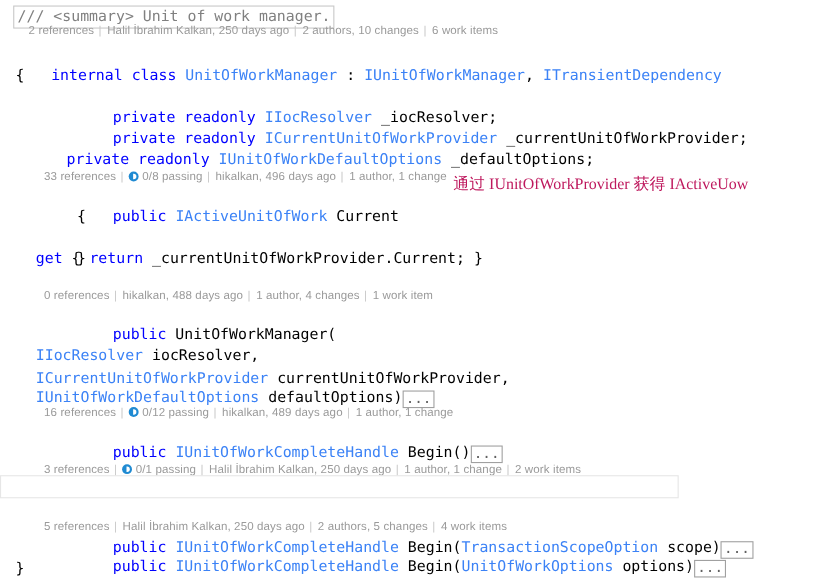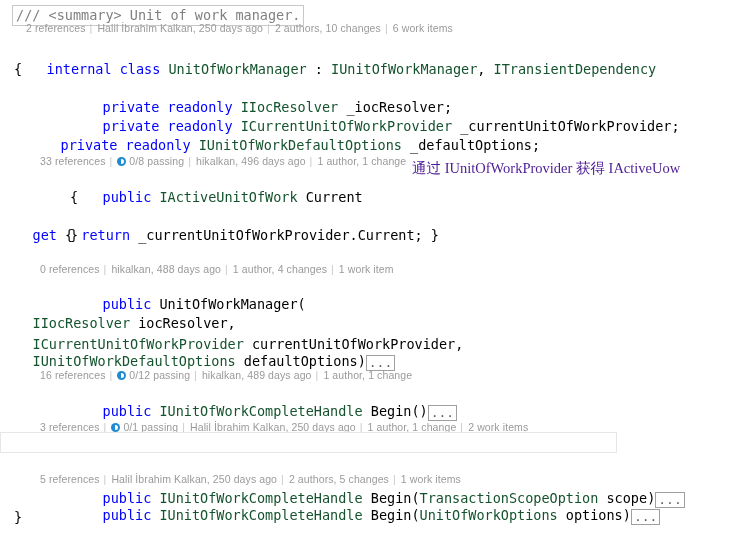--- a/index.html
+++ b/index.html
@@ -31,21 +31,21 @@
     line-height: 19px;
     height: 19px;
     color: #000000;
     letter-spacing: 0px;
   }
   .indent1 { padding-left: 14px; }
   .indent3 { padding-left: 70px; }
   .indent4 { }
 
   .kw   { color: #0000ff; }
-  .type { color: #14532d; }
+  .type { color: #3b82f6; }
   .id   { color: #000000; }
   .punc { color: #000000; }
 
   
   .ellipsis {
     display: inline-block;
     border: 1px solid #a0a0a0;
     background: #ffffff;
     color: #606060;
     line-height: 13px;
@@ -112,21 +112,21 @@
     position: absolute;
     left: 0;
     border: 1px solid #e6e6e6;
     background: transparent;
     box-sizing: border-box;
   }
 
   
   .annotation {
     position: absolute;
-    color: #4c1d95;
+    color: #be185d;
     font-family: "Liberation Serif", "DejaVu Serif", serif;
     font-size: 14.5px;
     line-height: 19px;
     white-space: pre;
   }
 </style>
 </head>
 <body>
 
 <div id="editor">
@@ -197,21 +197,21 @@
     <span class="cl-item">3 references</span><span class="cl-sep">|</span><span class="test-dot"></span><span class="cl-item">0/1 passing</span><span class="cl-sep">|</span><span class="cl-item">Halil İbrahim Kalkan, 250 days ago</span><span class="cl-sep">|</span><span class="cl-item">1 author, 1 change</span><span class="cl-sep">|</span><span class="cl-item">2 work items</span>
   </div>
 
   <div class="current-line" style="left:0px; top:432px; width:617px; height:21px;"></div>
 
   <div class="code-line indent3" style="top:434px;margin-top:36px;">
     <span class="kw">public</span><span> </span><span class="type">IUnitOfWorkCompleteHandle</span><span class="id"> Begin(</span><span class="type">TransactionScopeOption</span><span class="id"> scope)</span><span class="ellipsis">...</span>
   </div>
 
   <div class="codelens" style="left:40px; top:473px;">
-    <span class="cl-item">5 references</span><span class="cl-sep">|</span><span class="cl-item">Halil İbrahim Kalkan, 250 days ago</span><span class="cl-sep">|</span><span class="cl-item">2 authors, 5 changes</span><span class="cl-sep">|</span><span class="cl-item">1 work items</span>
+    <span class="cl-item">5 references</span><span class="cl-sep">|</span><span class="cl-item">Halil İbrahim Kalkan, 250 days ago</span><span class="cl-sep">|</span><span class="cl-item">2 authors, 5 changes</span><span class="cl-sep">|</span><span class="cl-item">4 work items</span>
   </div>
 
   <div class="code-line indent3" style="top:487px;">
     <span class="kw">public</span><span> </span><span class="type">IUnitOfWorkCompleteHandle</span><span class="id"> Begin(</span><span class="type">UnitOfWorkOptions</span><span class="id"> options)</span><span class="ellipsis">...</span>
   </div>
 
   <div class="code-line indent1" style="top:508px;">}</div>
 
 </div>
 

